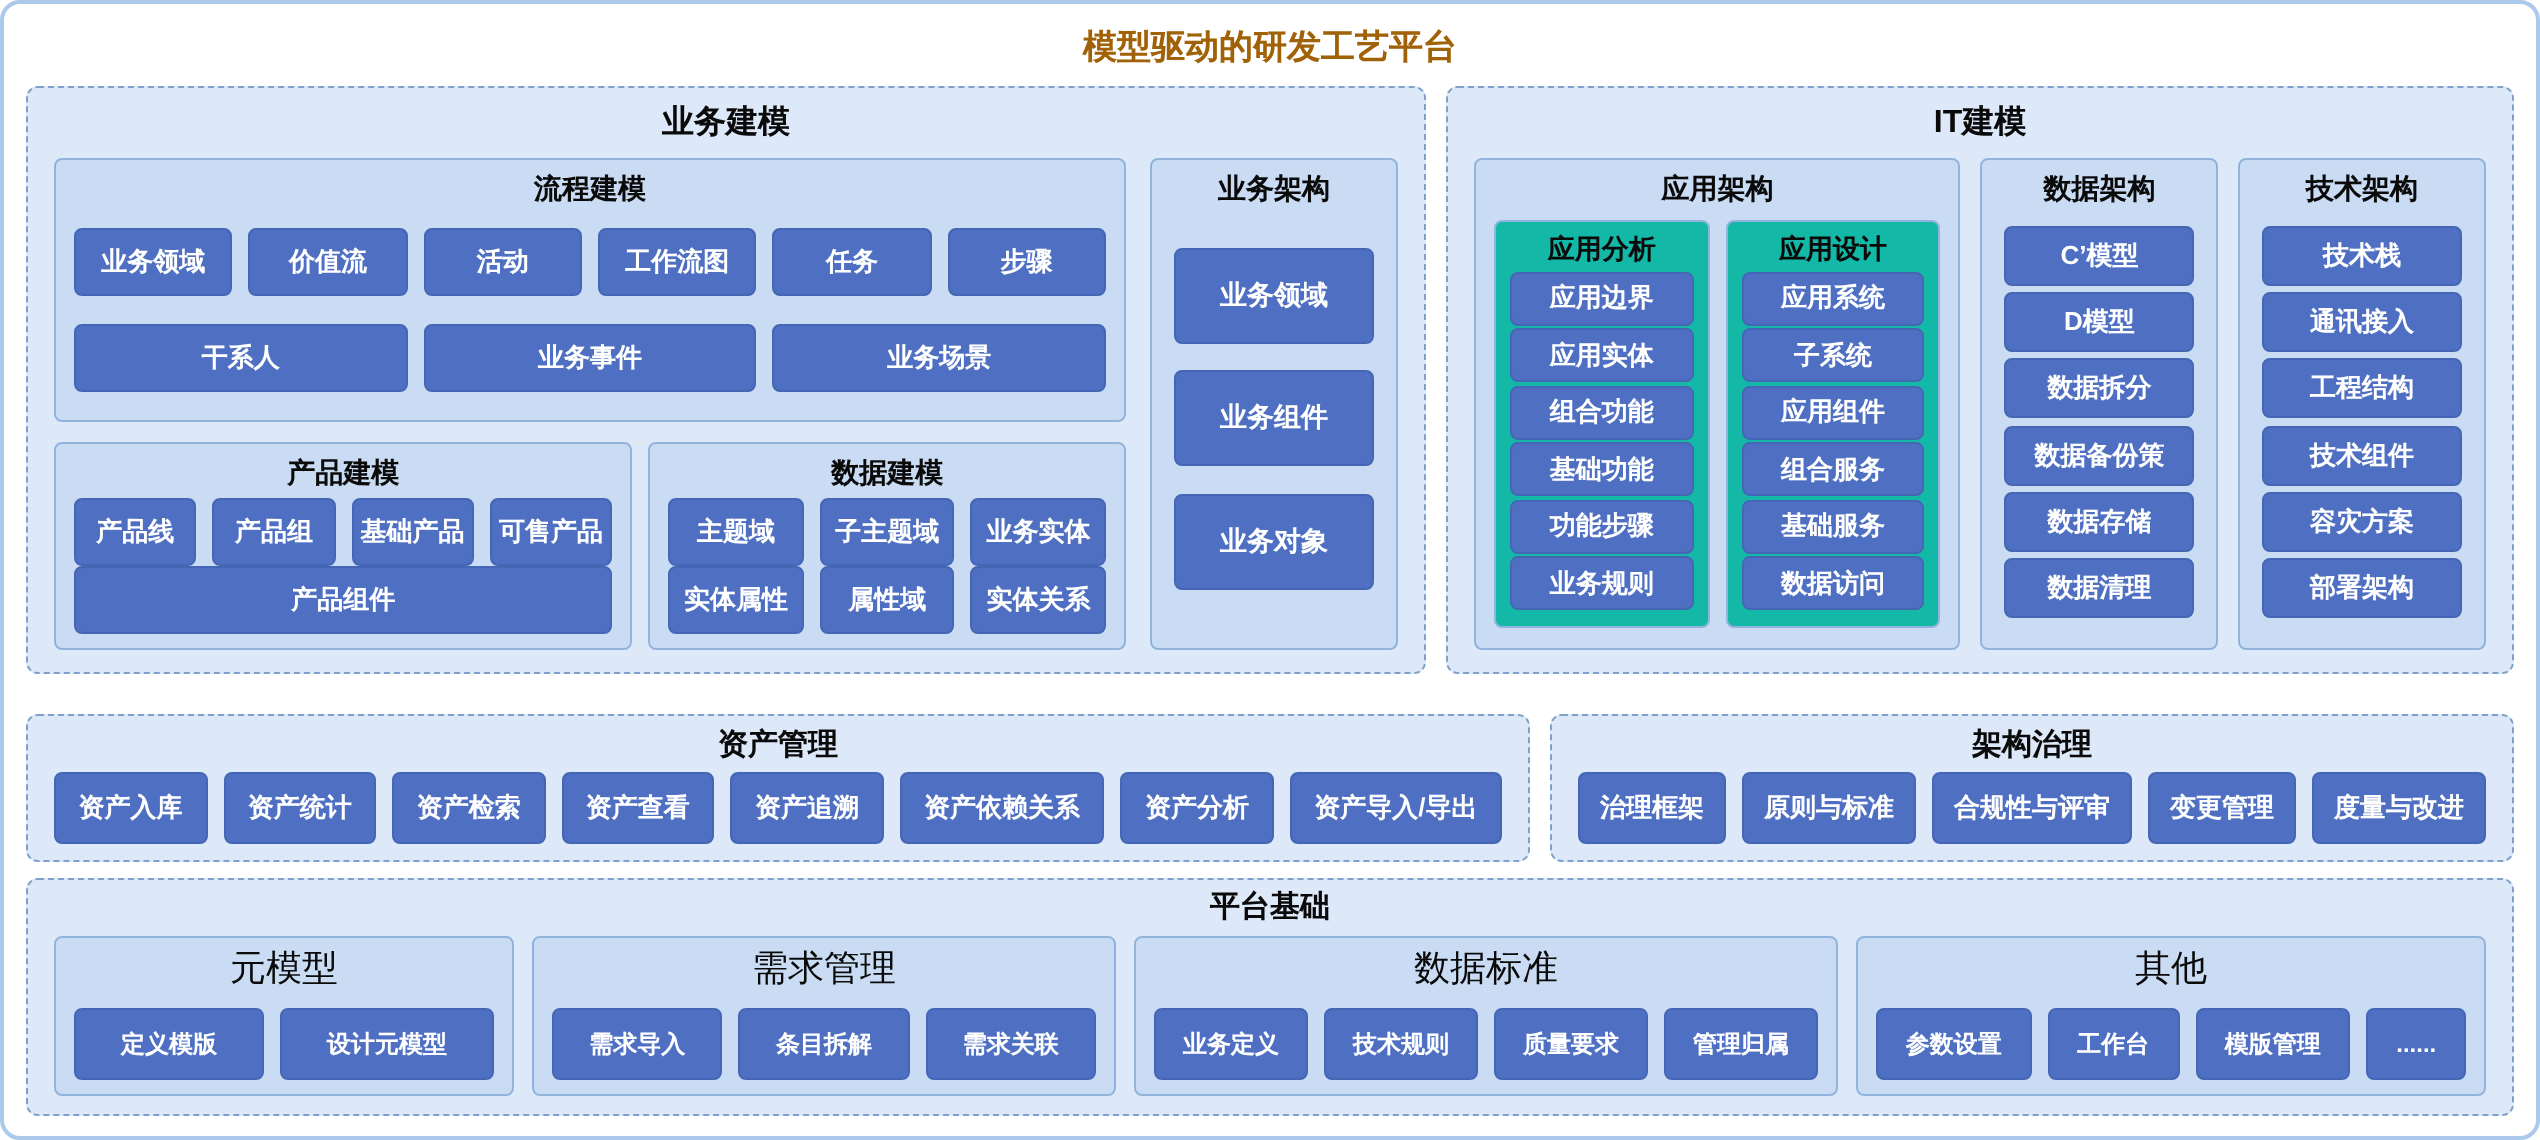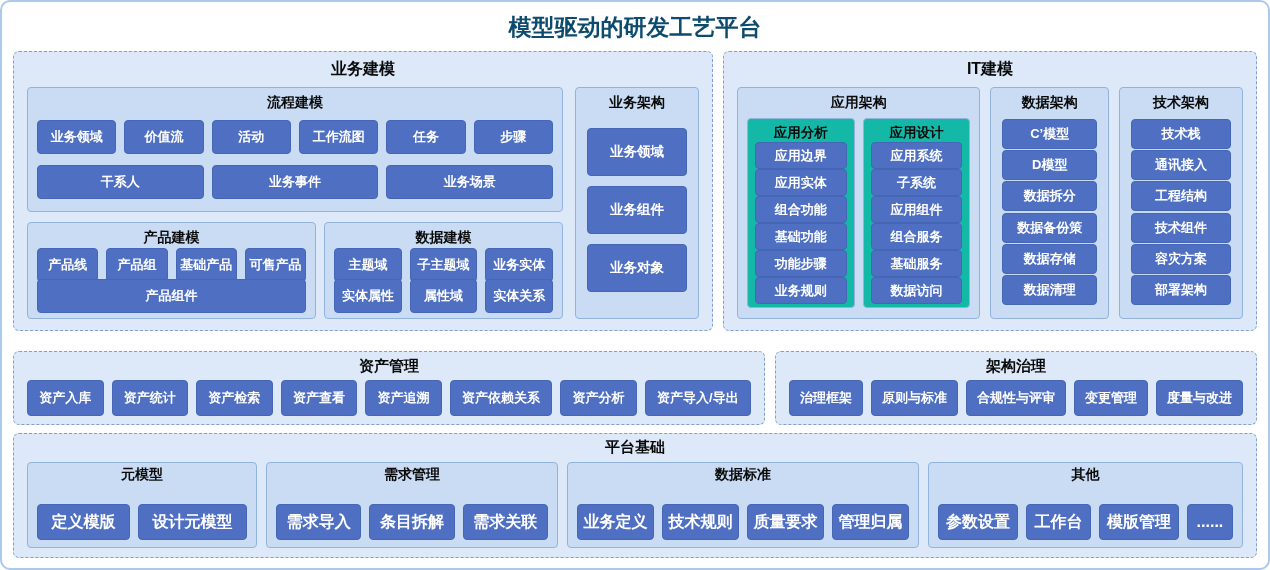--- a/index.html
+++ b/index.html
@@ -4,21 +4,21 @@
 <style>
   * { box-sizing: border-box; }
   html,body { margin:0; padding:0; background:#ffffff; font-family:"Liberation Sans","DejaVu Sans",sans-serif; }
   .page {
     width:1270px; height:570px;
     border:2px solid #abc9ea; border-radius:10px;
     background:#ffffff;
     padding:6px 11px 10px;
     display:flex; flex-direction:column;
   }
-  .main-title { text-align:center; font-weight:bold; font-size:23px; color:#0c4a6e; padding:4px 0 8px; flex:none; }
+  .main-title { text-align:center; font-weight:bold; font-size:17px; color:#a16207; padding:4px 0 8px; flex:none; }
 
   .row-top { display:flex; gap:10px; height:332px; min-height:0; }
   .row-mid { display:flex; gap:10px; height:74px; margin-top:20px; }
 
   .section {
     border:1px dashed #7fa0c8; border-radius:6px;
     background:#dde9f8;
     padding:5px 13px 11px;
     display:flex; flex-direction:column; min-width:0;
   }
@@ -78,22 +78,22 @@
   .row-mid .section { padding:4px 13px 9px; }
   .hrow { flex:1; display:flex; gap:8px; align-items:center; min-height:0; }
   .hrow .btn { flex:1 1 auto; height:30px; padding:17px 10px; }
 
   .platform { margin-top:8px; flex:1; padding:3px 13px 9px; }
   .platform-row { flex:1; display:flex; gap:9px; min-height:0; }
   .pbox {
     background:#c9dcf3; border:1px solid #92b4dc; border-radius:4px;
     padding:2px 9px 7px; display:flex; flex-direction:column; min-width:0;
   }
-  .pbox-title { text-align:center; font-weight:bold; font-size:14px; color:#0a0a0a; margin:1px 0 20px; flex:none; }
-  .pbox .hrow .btn { height:25px; font-size:16px; }
+  .pbox-title { text-align:center; font-weight:normal; font-size:18px; color:#0a0a0a; margin:1px 0 8px; flex:none; }
+  .pbox .hrow .btn { height:25px; font-size:12px; }
   .p-meta { flex:0 0 230px; }
   .p-req { flex:0 0 292px; }
   .p-data { flex:0 0 352px; }
   .p-other { flex:1; }
 </style>
 </head>
 <body>
 
 <div class="page">
   <div class="main-title">模型驱动的研发工艺平台</div>

